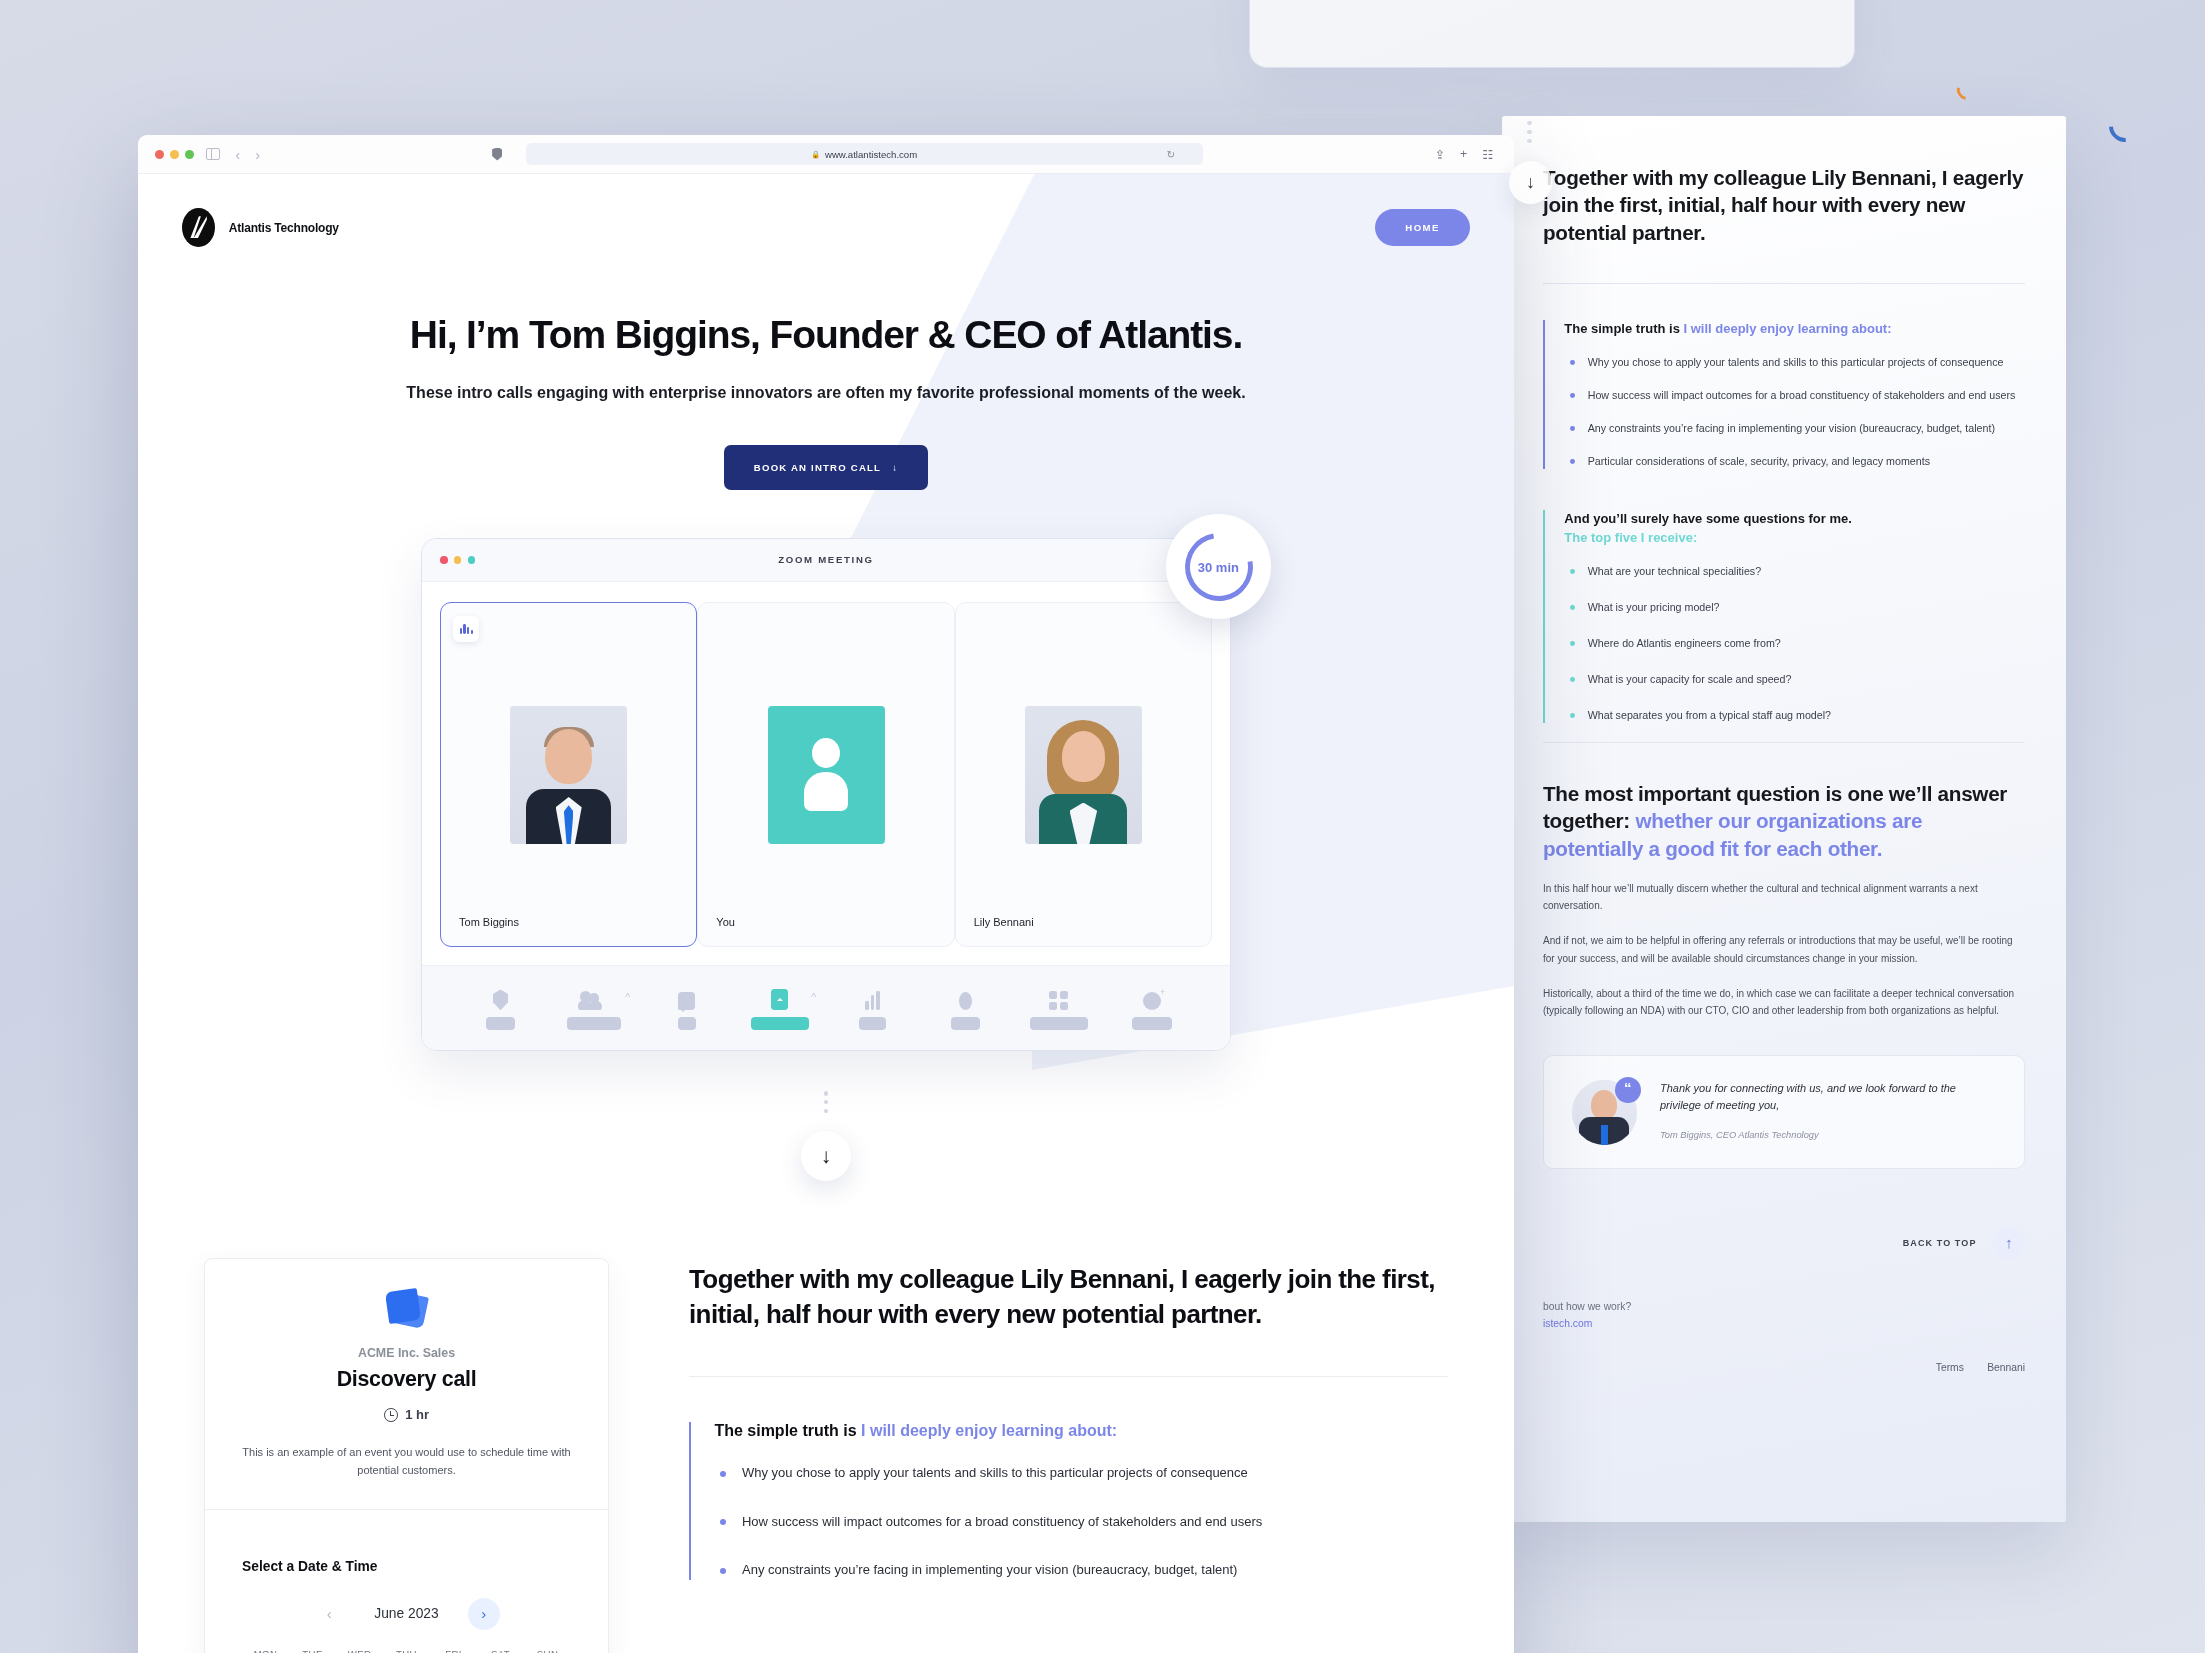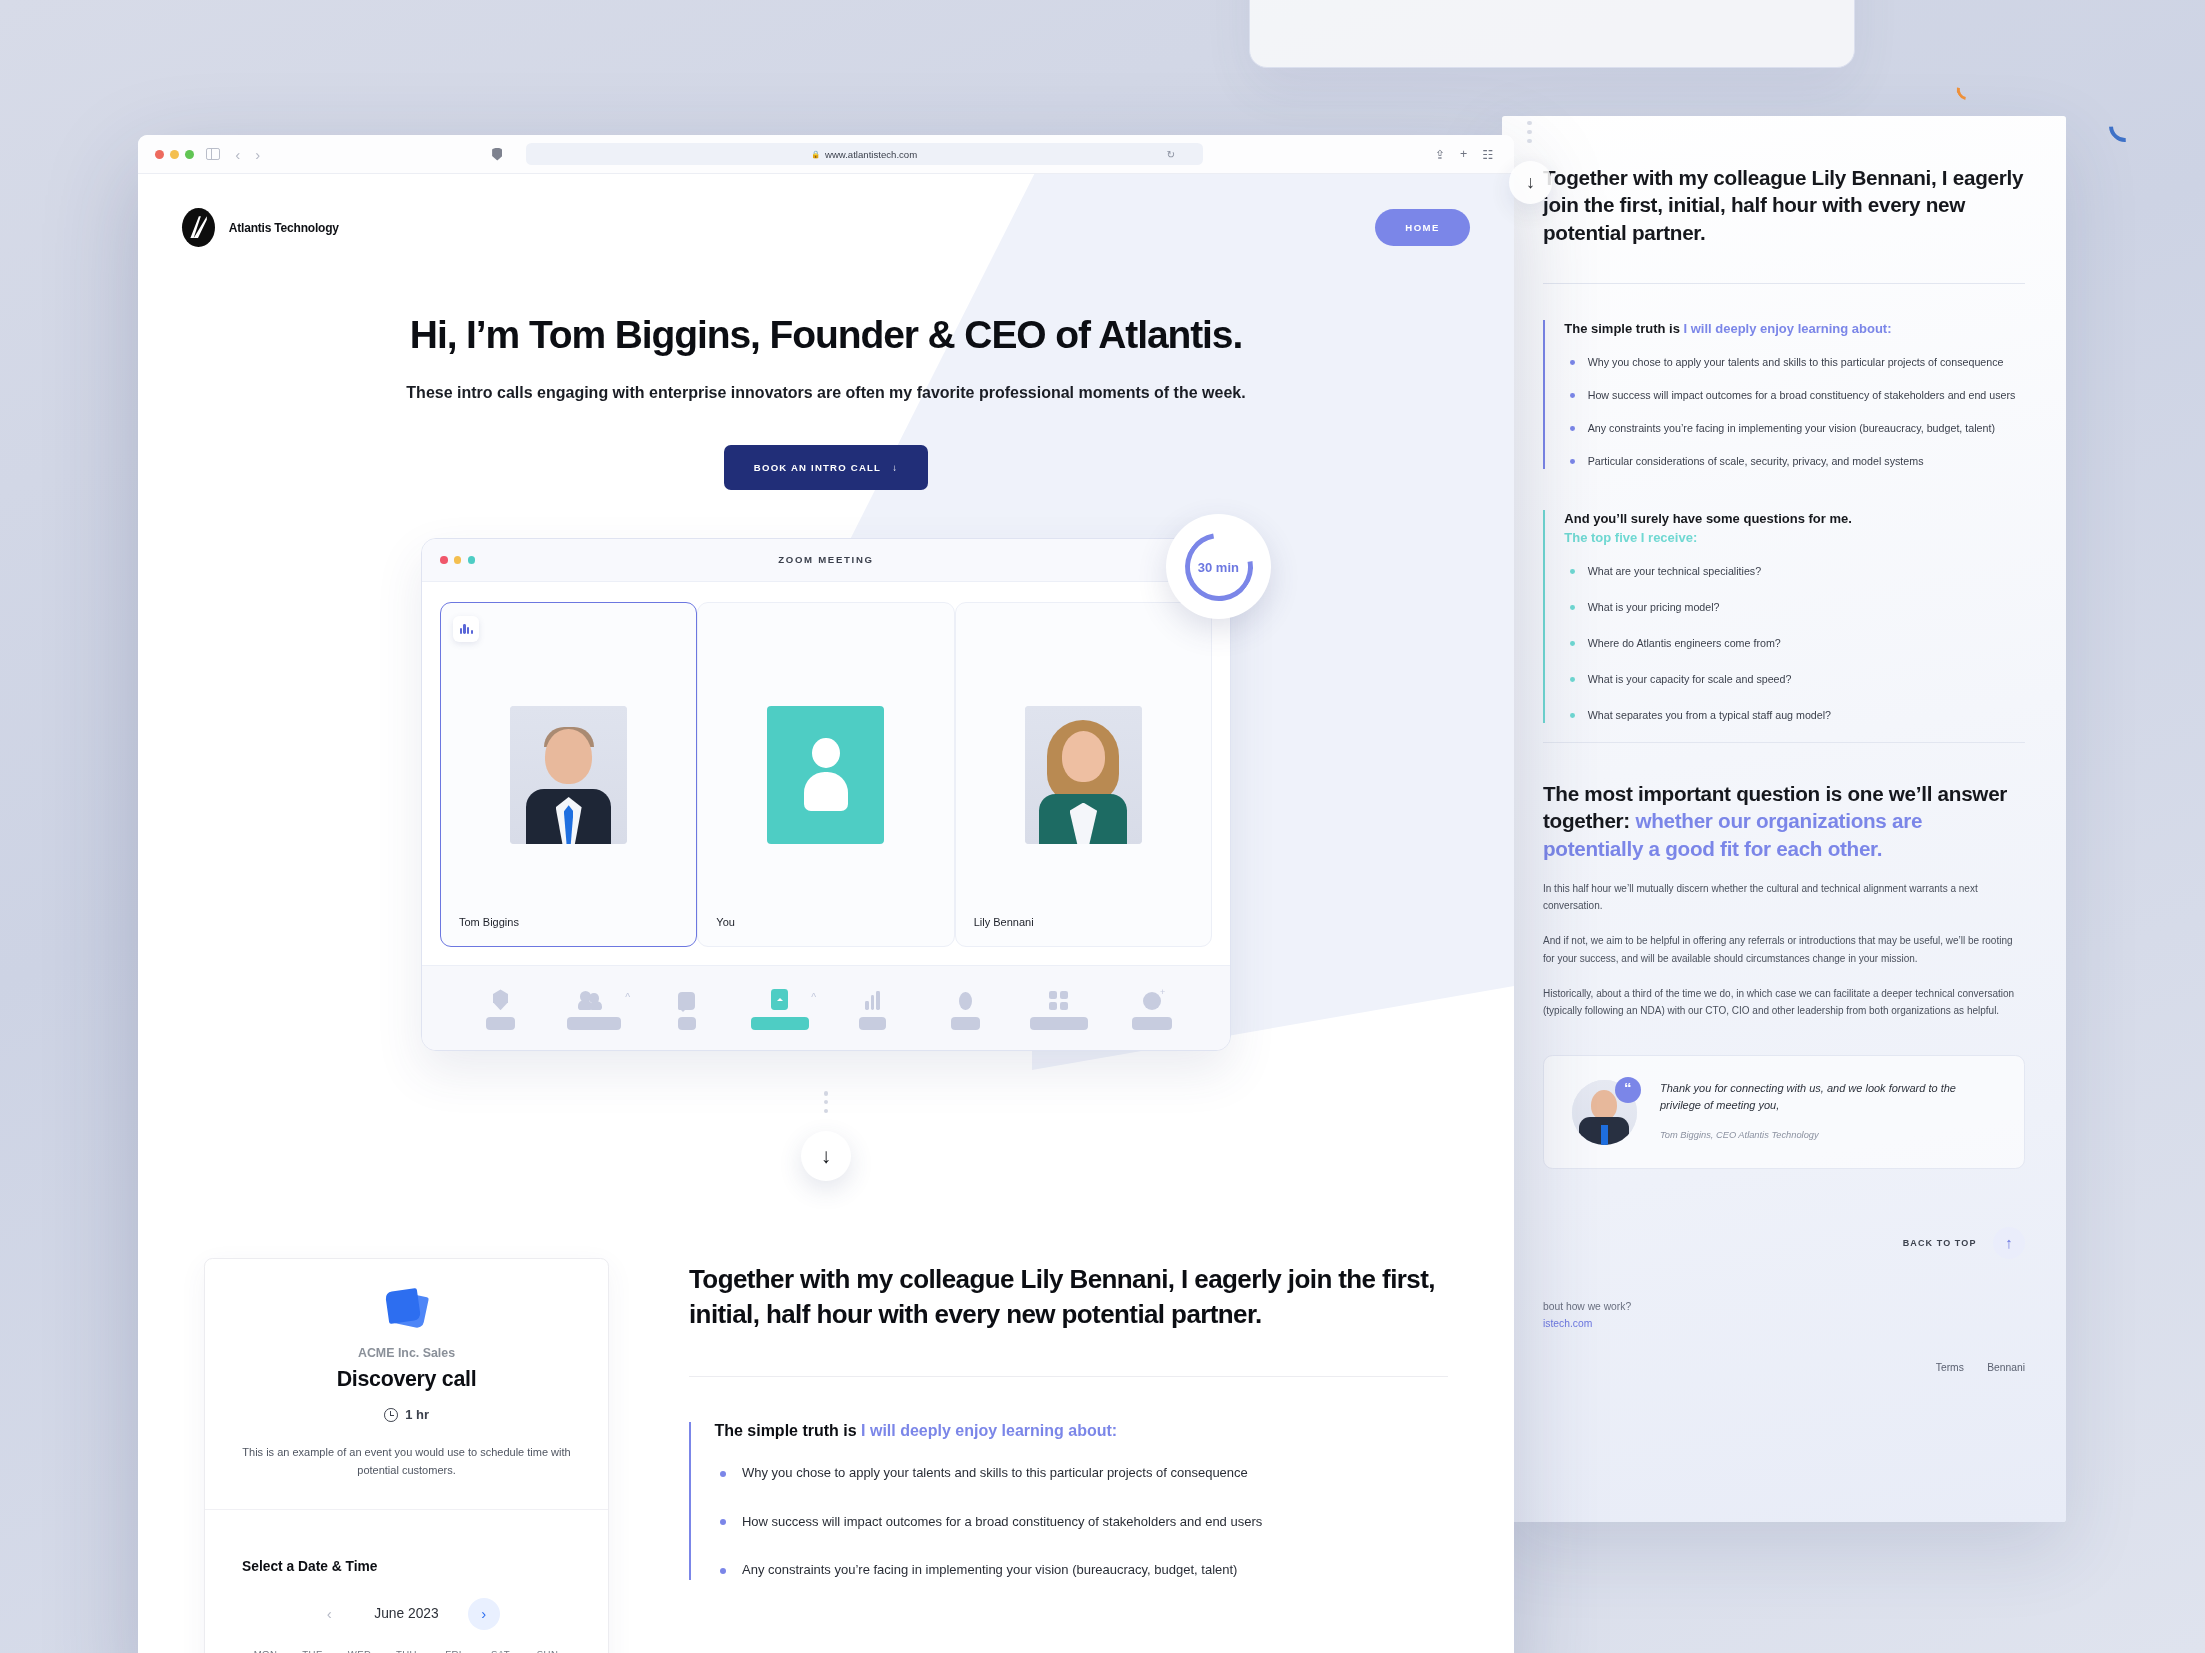--- a/index.html
+++ b/index.html
@@ -184,21 +184,21 @@
   }
   .zoom-title {
     height:43px; background:#f8f9fd; border-bottom:0.7px solid #eceff7;
     display:flex; align-items:center; padding:0 18px; position:relative;
   }
   .zoom-title .dots i { width:7.6px; height:7.6px; }
   .zoom-title .zt {
     position:absolute; left:0; right:0; text-align:center; font-size:9.6px; font-weight:700;
     letter-spacing:1.7px; color:#3c414d;
   }
-  .zoom-body { display:flex; padding:20.7px 18px 18px 18px; }
+  .zoom-body { display:flex; padding:20.7px 18px 18px 18px;justify-content:flex-end; }
   .tile {
     flex:1; border:1.4px solid #eceff7; border-radius:11px; background:#fbfcfe;
     height:345px; position:relative; display:flex; flex-direction:column;
     align-items:center; justify-content:center;
   }
   .tile.active { border-color:#6c77e0; }
   .tile .mic {
     position:absolute; left:12.4px; top:12.4px; width:26px; height:26px; border-radius:6.2px;
     background:#fff; box-shadow:0 2.1px 6.9px rgba(70,80,130,.13);
     display:flex; align-items:flex-end; justify-content:center; gap:1.7px; padding-bottom:7.6px;
@@ -341,21 +341,21 @@
 <div id="right-panel">
   <div class="rp-head">Together with my colleague Lily Bennani, I eagerly join the first, initial, half hour with every new potential partner.</div>
   <div class="rp-rule"></div>
 
   <div class="rp-block">
     <h3><span>The simple truth is </span><span class="accent">I will deeply enjoy learning about:</span></h3>
     <ul class="rp-list">
       <li>Why you chose to apply your talents and skills to this particular projects of consequence</li>
       <li>How success will impact outcomes for a broad constituency of stakeholders and end users</li>
       <li>Any constraints you’re facing in implementing your vision (bureaucracy, budget, talent)</li>
-      <li>Particular considerations of scale, security, privacy, and model systems</li>
+      <li>Particular considerations of scale, security, privacy, and legacy moments</li>
     </ul>
   </div>
 
   <div class="rp-block teal" style="margin-top:41px">
     <h3><span>And you’ll surely have some questions for me.</span><span class="accent-teal">The top five I receive:</span></h3>
     <ul class="rp-list tight">
       <li>What are your technical specialities?</li>
       <li>What is your pricing model?</li>
       <li>Where do Atlantis engineers come from?</li>
       <li>What is your capacity for scale and speed?</li>

